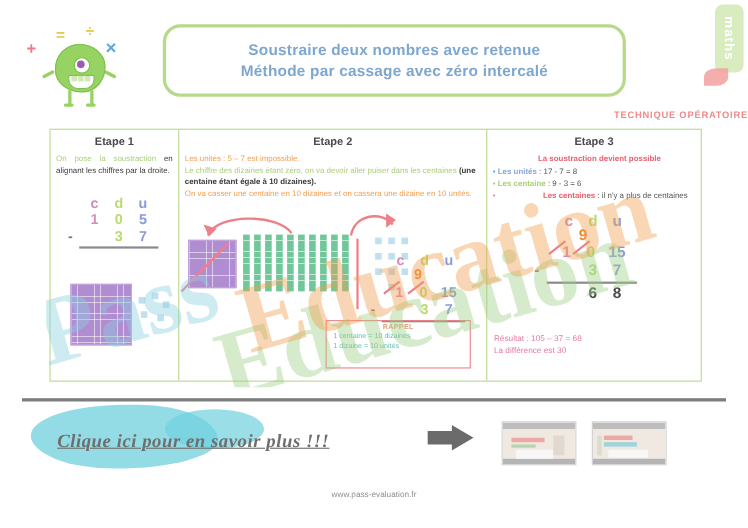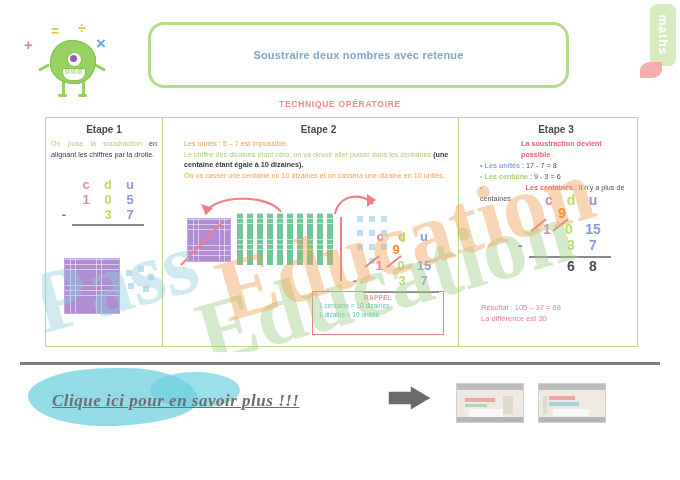--- a/index.html
+++ b/index.html
@@ -29,44 +29,44 @@
   .foot{position:absolute;width:9px;height:3px;background:#96d363;border-radius:2px;}
 
   
   #title-pill{
     position:absolute;left:148px;top:22px;width:415px;height:60px;
     background:#fff;border:3px solid #b7d98a;border-radius:16px;
     display:flex;flex-direction:column;align-items:center;justify-content:center;
     box-shadow:0 0 0 3px #fff;
   }
   #title-pill .t{
-    color:#7ea7cf;font-weight:bold;font-size:11px;line-height:19px;letter-spacing:.2px;
+    color:#7ea7cf;font-weight:bold;font-size:14px;line-height:19px;letter-spacing:.2px;
   }
 
   
   #maths-tab{
     position:absolute;right:4px;top:4px;width:26px;height:62px;
     background:#d8ecc0;border-radius:7px;
     display:flex;align-items:center;justify-content:center;
   }
   #maths-tab span{
     color:#fff;font-weight:bold;font-size:12px;letter-spacing:1px;
     transform:rotate(90deg);white-space:nowrap;
   }
 
   
   #tech-head{
-    position:absolute;left:0;right:0;top:99px;text-align:center;
+    position:absolute;left:0;right:0;top:99px;text-align:right;
     color:#f08a8a;font-weight:bold;font-size:8.5px;letter-spacing:.7px;
   }
 
   
   #steps{
     position:absolute;left:45px;top:117px;width:591px;height:228px;
-    border:1.5px solid #b7d98a;background:#fff;display:flex;gap:16px;
+    border:1.5px solid #b7d98a;background:#fff;display:flex;
   }
   .col{position:relative;height:100%;box-sizing:border-box;}
   #col1{width:117px;border-right:1.5px solid #b7d98a;}
   #col2{width:280px;border-right:1.5px solid #b7d98a;}
   #col3{flex:1;}
   .step-title{
     text-align:center;font-weight:bold;font-size:10px;color:#4a4a4a;
     margin-top:6px;
   }
   .body-txt{font-size:7.2px;line-height:10.5px;padding:4px 5px 0 5px;text-align:justify;}
@@ -187,20 +187,21 @@
       <div class="tooth" style="left:14px;"></div>
     </div>
     <div class="leg" style="left:54px;top:72px;"></div>
     <div class="leg" style="left:74px;top:72px;"></div>
     <div class="foot" style="left:50px;top:84px;"></div>
     <div class="foot" style="left:70px;top:84px;"></div>
   </div>
 
   <div id="title-pill">
     <div class="t">Soustraire deux nombres avec retenue</div>
+    <div class="t">Méthode par cassage avec zéro intercalé</div>
   </div>
 
   <div id="maths-tab">
     <span>maths</span>
   </div>
   <div id="corner-mark"></div>
 
   <div id="tech-head">TECHNIQUE OPÉRATOIRE</div>
 
   <div id="steps">
@@ -379,13 +380,14 @@
   <div class="thumb" id="thumb2">
     <div class="th-top"></div>
       <div class="th-body"></div>
       <div class="th-bot"></div>
     <div class="th-d" style="left:10px;top:12px;width:26px;height:4px;background:#e98b8b;opacity:.7;"></div>
     <div class="th-d" style="left:10px;top:18px;width:30px;height:4px;background:#7fc9d8;opacity:.7;"></div>
     <div class="th-d" style="left:14px;top:25px;width:36px;height:7px;background:#f7f7f7;"></div>
     <div class="th-d" style="left:4px;top:12px;width:4px;height:18px;background:#cfd8c6;opacity:.7;"></div>
   </div>
 
+  <div id="footer">www.pass-evaluation.fr</div>
 </div>
 
 </body></html>

